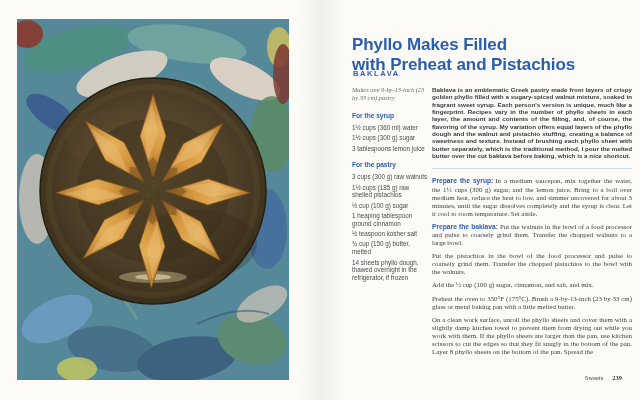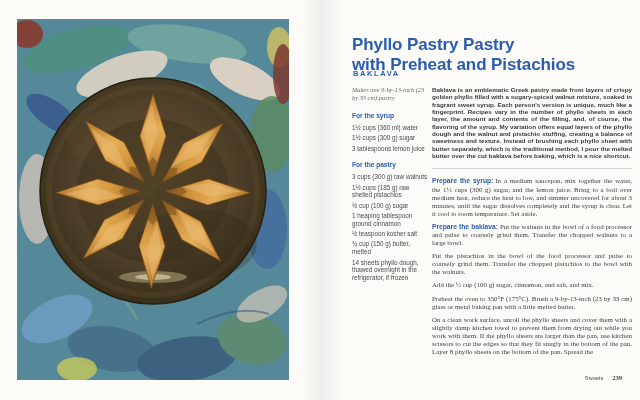--- a/index.html
+++ b/index.html
@@ -172,21 +172,21 @@
         <circle cx="136" cy="167" r="2.2" fill="#46511f" opacity="0.85"></circle>
         <circle cx="130" cy="176" r="2" fill="#46511f" opacity="0.8"></circle>
         <circle cx="142" cy="176" r="2" fill="#3c451a" opacity="0.8"></circle>
         <circle cx="136" cy="159" r="1.6" fill="#3c451a" opacity="0.8"></circle>
       </g>
     </svg>
   </div>
 
   <div class="gutter"></div>
 
-  <h1 class="title"><span>Phyllo Pastry Pastry</span><br><span>with Preheat and Pistachios</span></h1>
+  <h1 class="title"><span>Phyllo Makes Filled</span><br><span>with Preheat and Pistachios</span></h1>
 
   <div class="subtitle">BAKLAVA</div>
 
   <div class="ing-col">
     <p class="yield">Makes one 9-by-13-inch (23 by 33 cm) pastry</p>
 
     <div class="ing-heading">For the syrup</div>
     <ul class="ing-list">
       <li class="ing-item">1½ cups (360 ml) water</li>
       <li class="ing-item">1½ cups (300 g) sugar</li>

